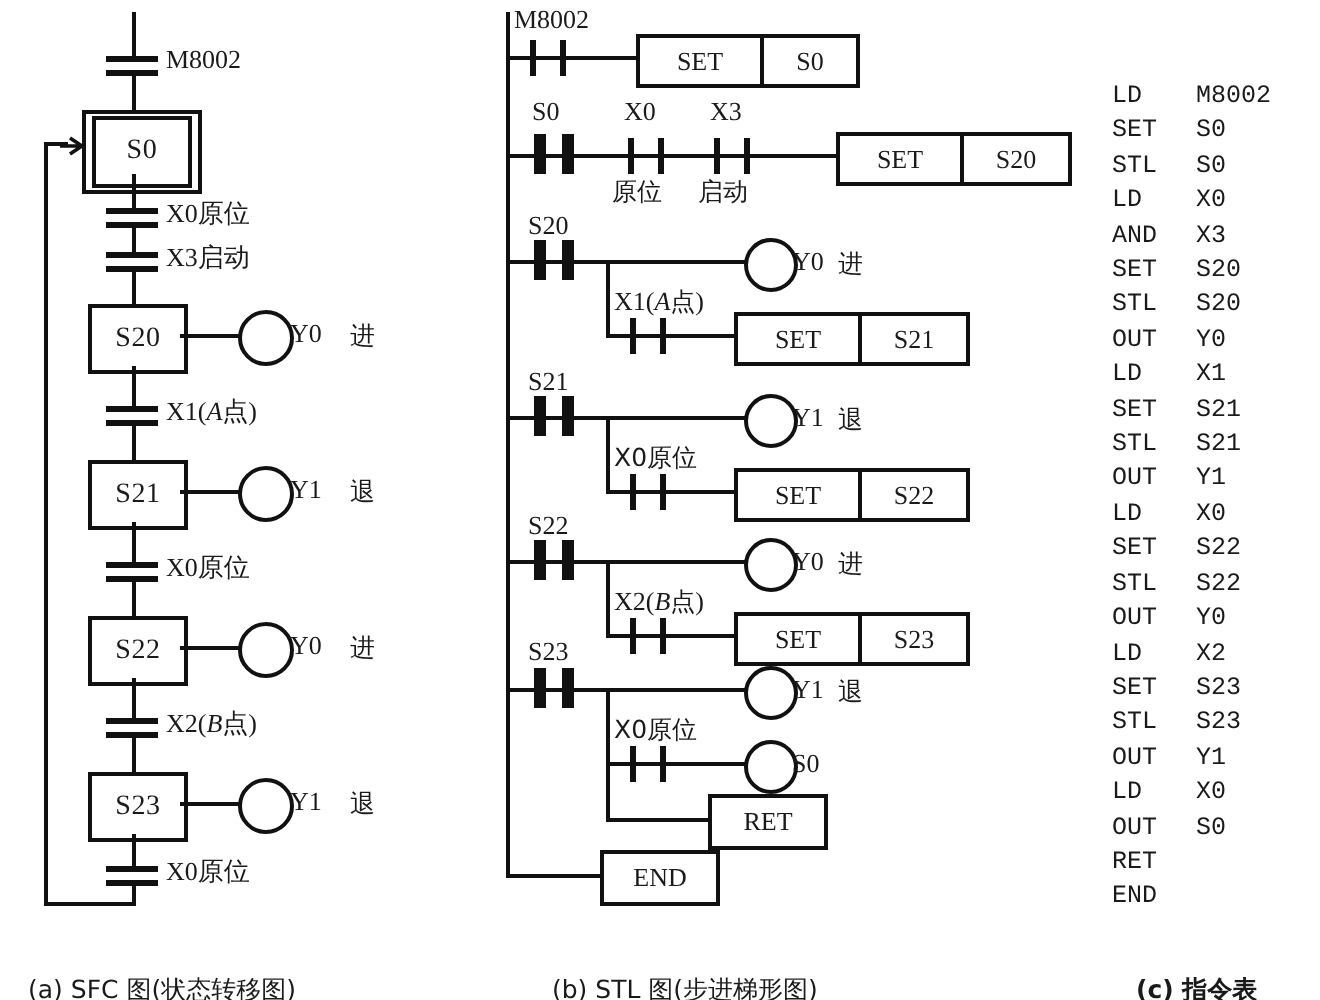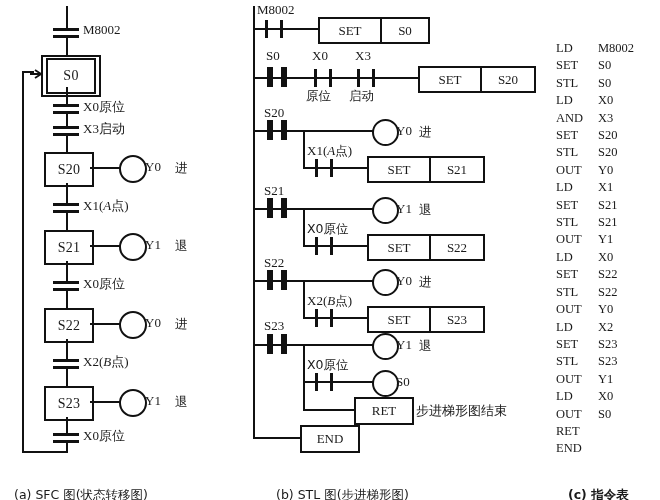--- a/index.html
+++ b/index.html
@@ -87,21 +87,21 @@
   .simplebox{
     position:absolute;
     border:2px solid #111;
     background:#fff;
     display:flex;align-items:center;justify-content:center;
     font-size:13px;
   }
 
   
   #ilist{position:absolute;left:556px;top:40px;font-size:12.5px;line-height:17.4px;}
-  #ilist .row{display:flex;}
+  #ilist .row{display:flex;font-family:Liberation Mono, monospace;}
   #ilist .op{width:42px;}
   #ilist .arg{width:56px;}
 
   
   .caption{
     position:absolute;
     font-size:13px;
     white-space:nowrap;
     margin-top:15px;
   }
@@ -338,21 +338,20 @@
       <b class="l"></b>
         <b class="r"></b>
     </div>
     <div class="coil" style="left:372px;top:370px;width:23px;height:23px;"></div>
     <span class="clabel" style="left:396px;top:374px;">S0</span>
 
     <div class="rung" style="left:303px;top:409px;width:52px;"></div>
     <div class="simplebox" style="left:354px;top:397px;width:56px;height:24px;">
       <span>RET</span>
     </div>
-    <span class="clabel cjk" style="left:416px;top:402px;font-size:13px;">步进梯形图结束</span>
 
     <div class="rung" style="left:253px;top:437px;width:48px;"></div>
     <div class="simplebox" style="left:300px;top:425px;width:56px;height:24px;">
       <span>END</span>
     </div>
   </div>
 
   <div id="ilist">
       <div class="row">
         <span class="op">LD</span>

